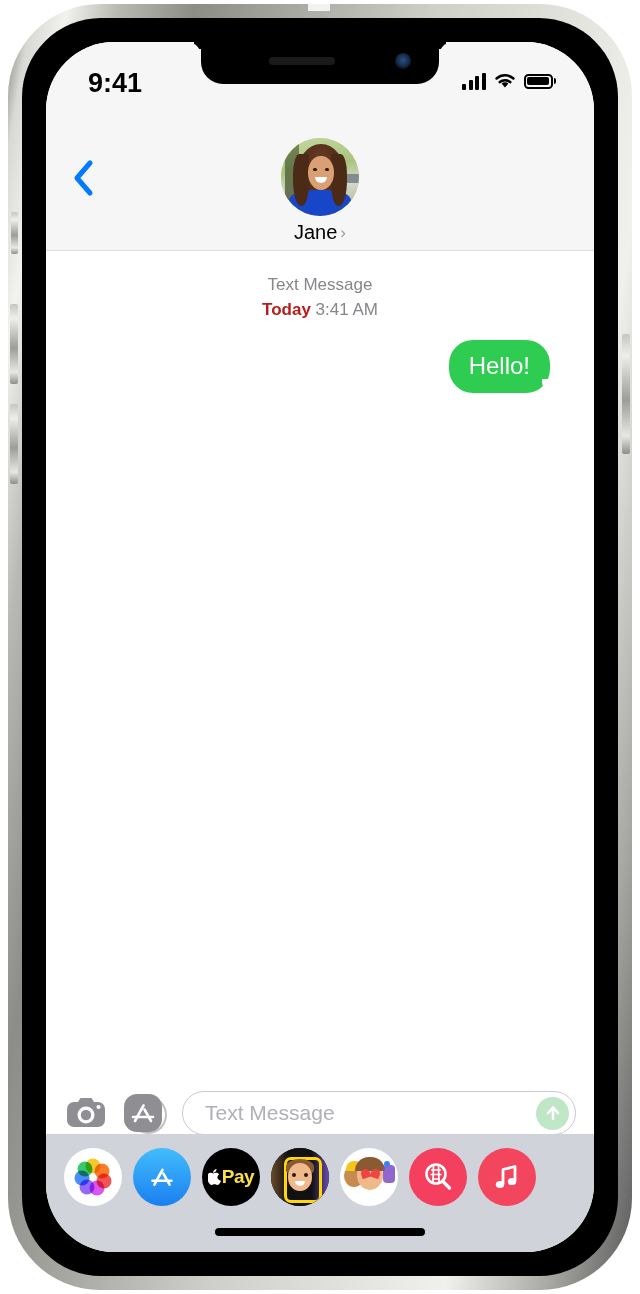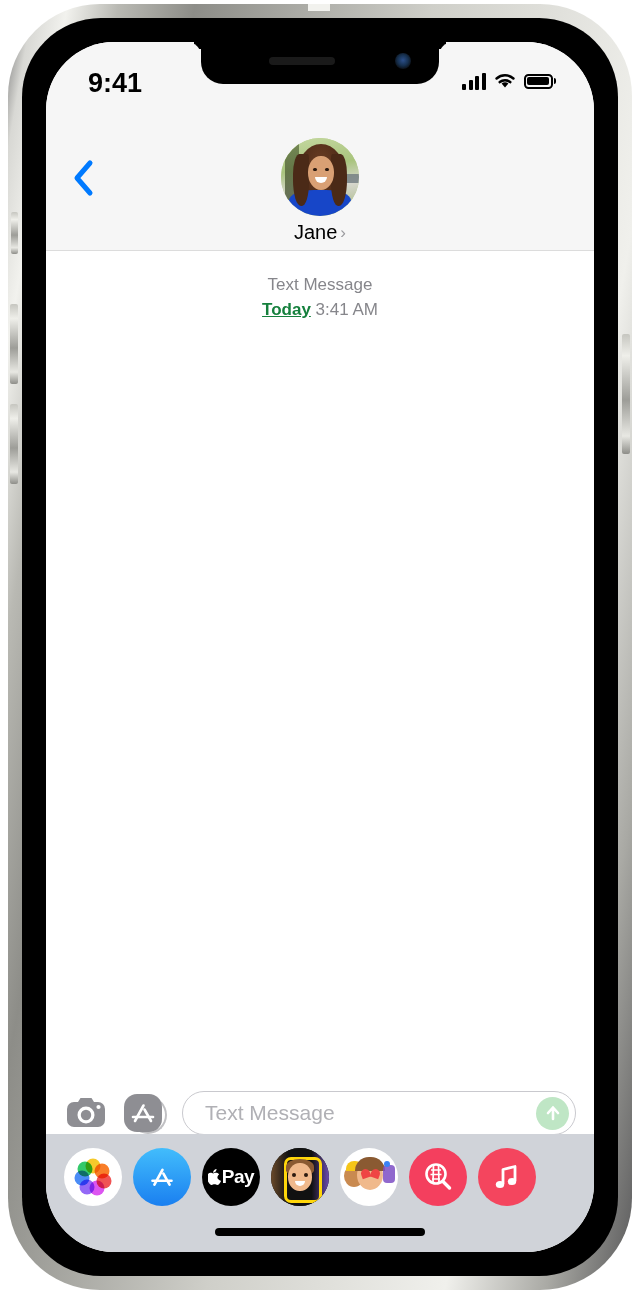--- a/index.html
+++ b/index.html
@@ -253,21 +253,21 @@
     line-height: 1.45;
   }
   #meta-kind {
     font-size: 17px;
     color: #86868b;
   }
   #meta-when {
     font-size: 17px;
     color: #86868b;
   }
-  #meta-when b { color: #15803d; font-weight: bold; text-decoration: underline; }
+  #meta-when b { color: #b91c1c; font-weight: bold; }
 
   #bubble-row {
     margin-top: 18px;
     padding-right: 44px;
     display: flex;
     justify-content: flex-end;
   }
   #bubble-sent {
     position: relative;
     background: #2fcc52;
@@ -410,21 +410,21 @@
     left: 50%; top: 50%;
     width: 15px; height: 15px;
     border-radius: 50%;
     transform-origin: 50% 50%;
     opacity: .92;
     mix-blend-mode: multiply;
   }
   #app-appstore { background: linear-gradient(180deg,#42bdfc 0%,#1a7ff0 100%); }
   #app-applepay { background: #000000; }
   #applepay-text {
-    color: #ffffff; font-size: 19px; font-weight: bold; letter-spacing: -.5px;
+    color: #fde047; font-size: 19px; font-weight: bold; letter-spacing: -.5px;
     display: flex; align-items: center; gap: 1px;
   }
   #app-memoji { background: #000; }
   #memoji-frame {
     position: absolute; left: 13px; top: 9px;
     width: 32px; height: 40px;
     border: 3px solid #ffd60a; border-radius: 7px;
   }
   .memoji-face {
     position: absolute; left: 17px; top: 15px;
@@ -523,20 +523,26 @@
       </div>
 
       <div id="thread">
         <div id="thread-meta">
           <div id="meta-kind">Text Message</div>
           <div id="meta-when">
             <b>Today</b><span> 3:41 AM</span>
           </div>
         </div>
 
+        <div id="bubble-row">
+          <div id="bubble-sent">
+            <span>Hello!</span>
+            <span id="bubble-tail"></span>
+          </div>
+        </div>
       </div>
 
       <div id="input-bar">
         <div id="camera-button">
           <svg width="40" height="32" viewBox="0 0 40 32">
             <rect x="1" y="5" width="38" height="25" rx="7" fill="#8e8e93"></rect>
             <path d="M12 5 L14.5 1 L25.5 1 L28 5 Z" fill="#8e8e93"></path>
             <circle cx="20" cy="18" r="8.5" fill="#ffffff"></circle>
             <circle cx="20" cy="18" r="5.2" fill="#8e8e93"></circle>
             <circle cx="32.5" cy="10" r="2.1" fill="#ffffff"></circle>

